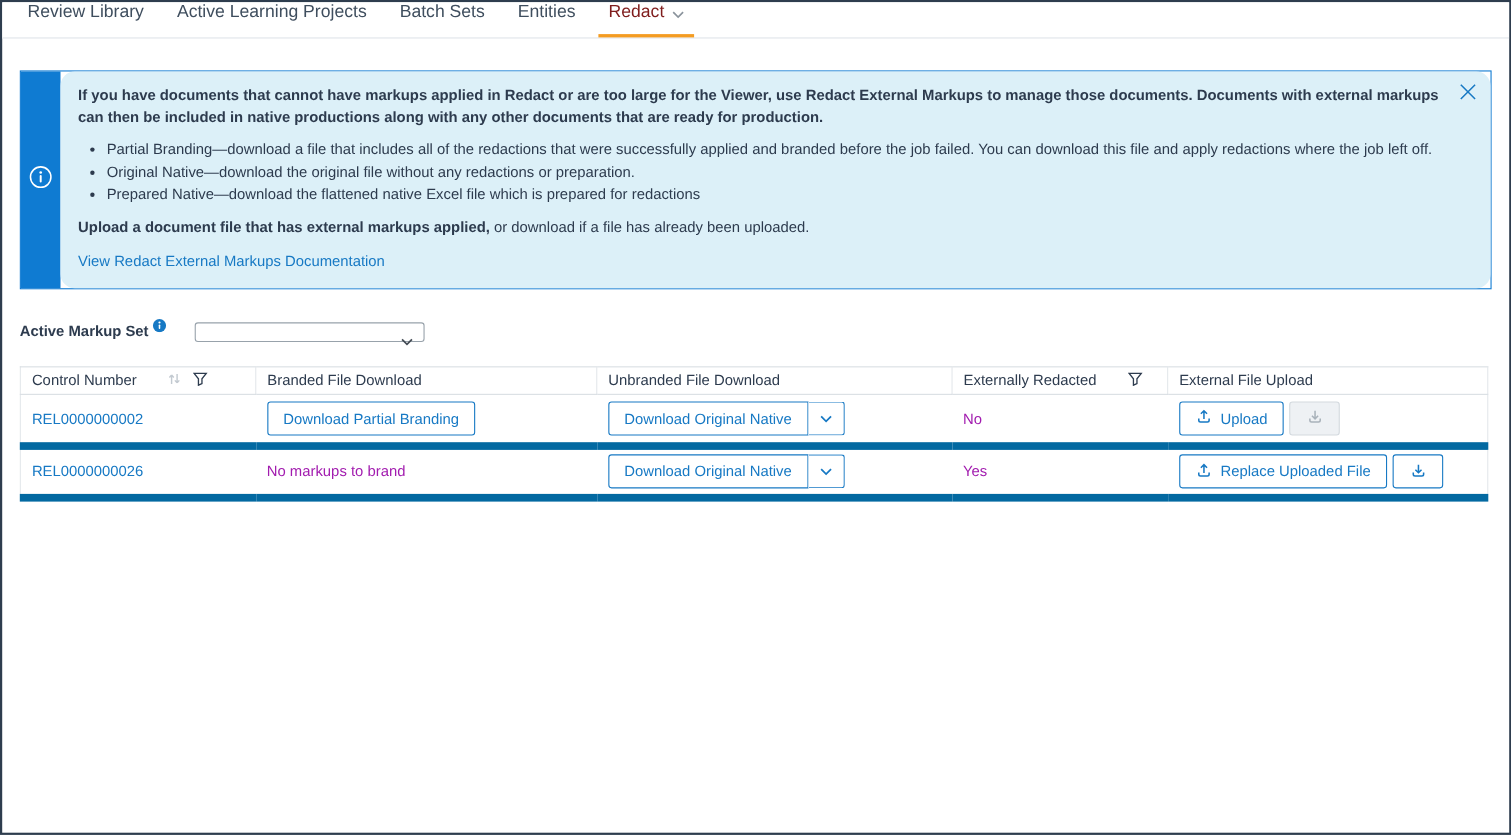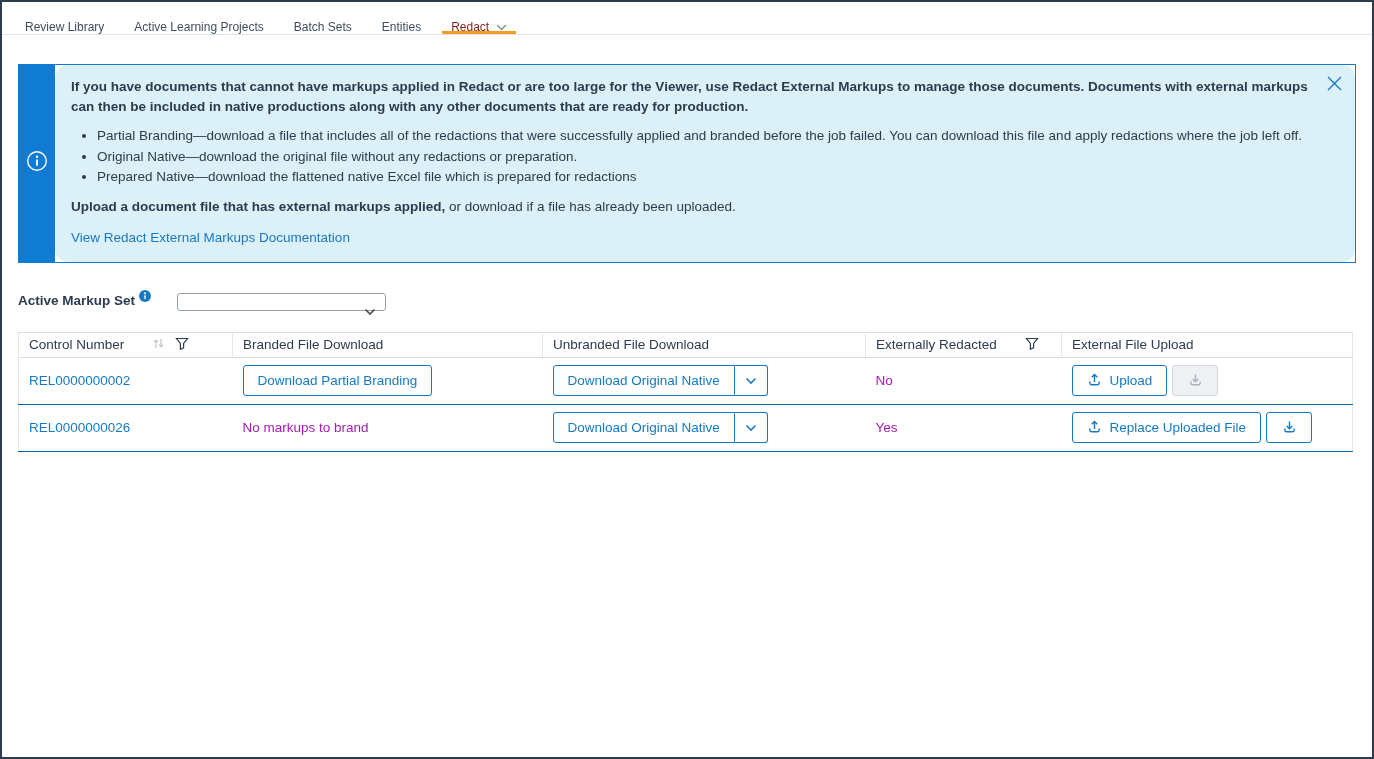--- a/index.html
+++ b/index.html
@@ -13,23 +13,23 @@
     overflow: hidden;
   }
   
   .tabbar {
     display: flex; align-items: stretch;
     height: 33px; padding-left: 8px;
     border-bottom: 1px solid #dfe4e9;
     background: #ffffff;
   }
   .tab {
-    display: flex; align-items: flex-end; gap: 7px;
+    display: flex; align-items: flex-start; gap: 7px;
     padding: 0 15px;
-    font-size: 12px; color: #3f4e5e;
+    font-size: 16px; color: #3f4e5e;
     position: relative; cursor: pointer;
     white-space: nowrap;
   }
   .tab.active { font-weight: normal; color: #7f1d1d; }
   .tab.active::after {
     content: ""; position: absolute; left: 6px; right: 6px; bottom: 0;
     height: 3px; background: #f49c22;
   }
   .tab .chev { margin-top: 2px; }
   
@@ -110,21 +110,21 @@
   .grid th {
     text-align: left; font-weight: normal;
     padding: 4px 10px; height: 25px;
     border-top: 1px solid #d9dee3; border-bottom: 1px solid #d9dee3;
     border-left: 1px solid #e4e8ec; border-right: 1px solid #e4e8ec;
   }
   .grid th .th-inner { display: flex; align-items: center; gap: 10px; }
   .grid th .th-inner .spacer { flex: 0 0 8px; }
   .grid td {
     padding: 0 10px; height: 47px;
-    border-bottom: 1px solid #0369a1;
+    border-bottom: 7px solid #0369a1;
     vertical-align: middle;
   }
   .grid td:first-child, .grid th:first-child { border-left: 1px solid #e4e8ec; }
   .grid td:last-child, .grid th:last-child { border-right: 1px solid #e4e8ec; }
   .doc-link { color: #1779c4; text-decoration: none; cursor: pointer; }
   .plain-text { color: #a21caf; }
   
   .btn {
     display: inline-flex; align-items: center; justify-content: center; gap: 8px;
     height: 31px; padding: 0 14px;

